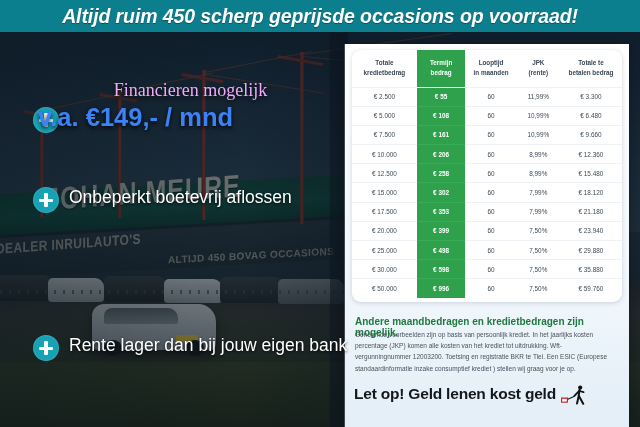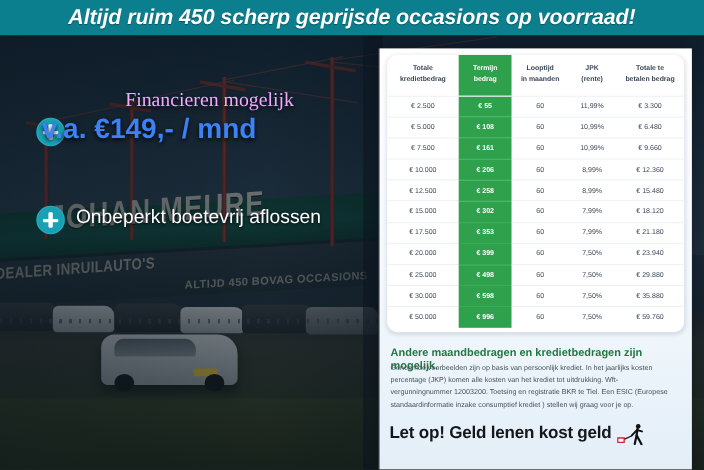--- a/index.html
+++ b/index.html
@@ -153,20 +153,24 @@
       <div class="l1">Financieren mogelijk</div>
       <div class="l2">v.a. €149,- / mnd</div>
     </div>
 
     <div class="bullet" style="left:33px;top:155px;">
       <div class="plus"></div>
       <div class="btxt">Onbeperkt boetevrij aflossen</div>
     </div>
 
 
+    <div class="bullet" style="left:33px;top:303px;">
+      <div class="plus"></div>
+      <div class="btxt">Rente lager dan bij jouw eigen bank</div>
+    </div>
   </div>
 
   <div class="hairline"></div>
 
   <div class="card">
 
     <div class="tablecard">
       <table>
         <colgroup>
             <col class="c1">

